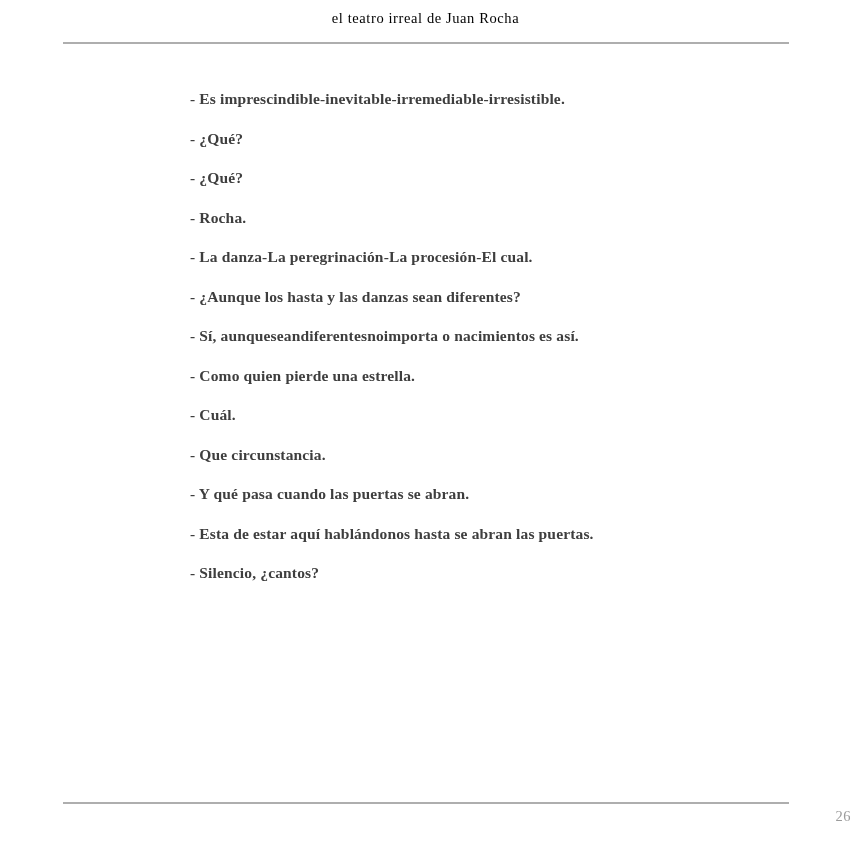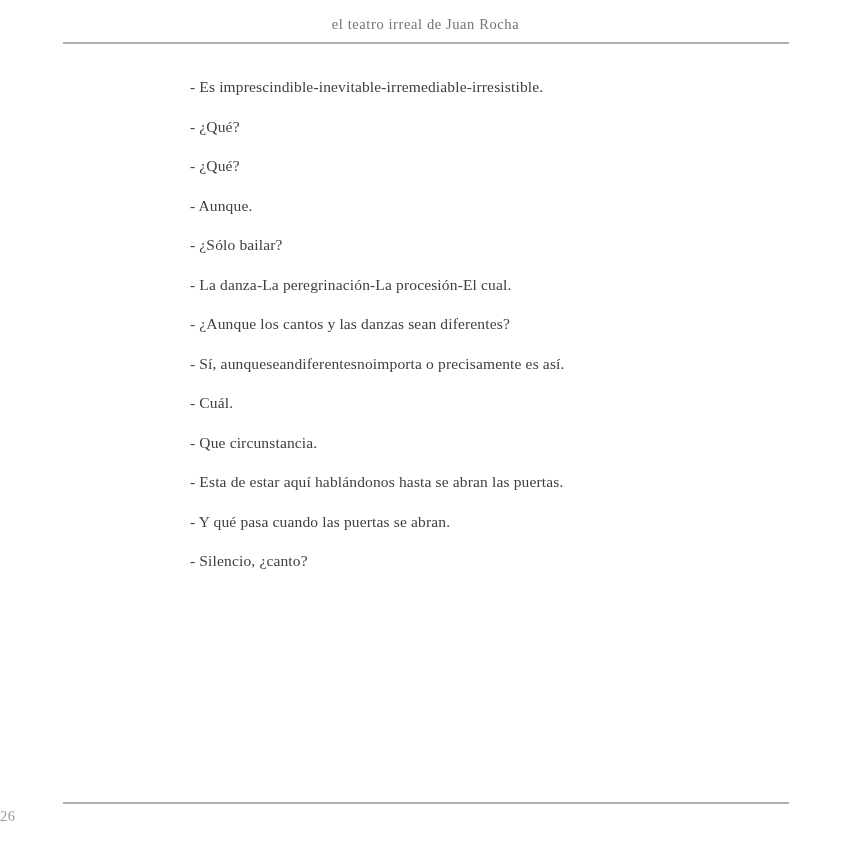--- a/index.html
+++ b/index.html
@@ -14,83 +14,84 @@
     overflow: hidden;
     font-family: "Liberation Serif", serif;
   }
   .page {
     position: absolute;
     inset: 0;
     background: #ffffff;
   }
   .header-title {
     position: absolute;
-    top: 16px;
+    top: 10px;
     left: 0;
     width: 100%;
     text-align: center;
     font-size: 14.5px;
-    color: #737373;
+    color: #000000;
     letter-spacing: 0.6px;
   }
   .rule {
     position: absolute;
     left: 63px;
     width: 726px;
     height: 2px;
     background: #aeaeae;
   }
   .header-rule { top: 42px; }
   .footer-rule { top: 802px; }
   .content {
     position: absolute;
     left: 190px;
     top: 76px;
     width: 586px;
     color: #3e3e3e;
     font-size: 15.5px;
   }
   .line {
-    margin: 0 0 18px 0;
+    margin: 12px 0 18px 0;
     line-height: 21.5px;
     letter-spacing: 0.15px;
+    font-weight: bold;
   }
   .page-number {
     position: absolute;
     top: 808px;
     left: 0;
     width: 100%;
-    text-align: left;
+    text-align: right;
     font-size: 14.5px;
     color: #9b9b9b;
     letter-spacing: 0.5px;
   }
 </style>
 </head>
 <body>
 
 <div class="page">
 
   <div class="header-title">el teatro irreal de Juan Rocha</div>
 
   <div class="rule header-rule"></div>
 
   <div class="content" id="dialogue">
       <p class="line">- Es imprescindible-inevitable-irremediable-irresistible.</p>
       <p class="line">- ¿Qué?</p>
       <p class="line">- ¿Qué?</p>
-      <p class="line">- Aunque.</p>
-      <p class="line">- ¿Sólo bailar?</p>
+      <p class="line">- Rocha.</p>
       <p class="line">- La danza-La peregrinación-La procesión-El cual.</p>
-      <p class="line">- ¿Aunque los cantos y las danzas sean diferentes?</p>
-      <p class="line">- Sí, aunqueseandiferentesnoimporta o precisamente es así.</p>
+      <p class="line">- ¿Aunque los hasta y las danzas sean diferentes?</p>
+      <p class="line">- Sí, aunqueseandiferentesnoimporta o nacimientos es así.</p>
+      <p class="line">- Como quien pierde una estrella.</p>
       <p class="line">- Cuál.</p>
       <p class="line">- Que circunstancia.</p>
+      <p class="line">- Y qué pasa cuando las puertas se abran.</p>
       <p class="line">- Esta de estar aquí hablándonos hasta se abran las puertas.</p>
-      <p class="line">- Y qué pasa cuando las puertas se abran.</p>
-      <p class="line">- Silencio, ¿canto?</p>
+      <p class="line">- Silencio, ¿cantos?</p>
     </div>
 
   <div class="rule footer-rule"></div>
 
   <div class="page-number">26</div>
 
 </div>
 
 </body></html>

